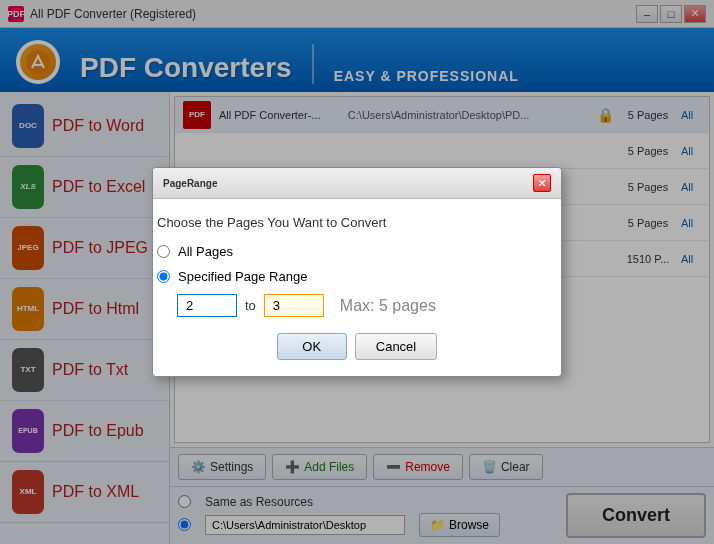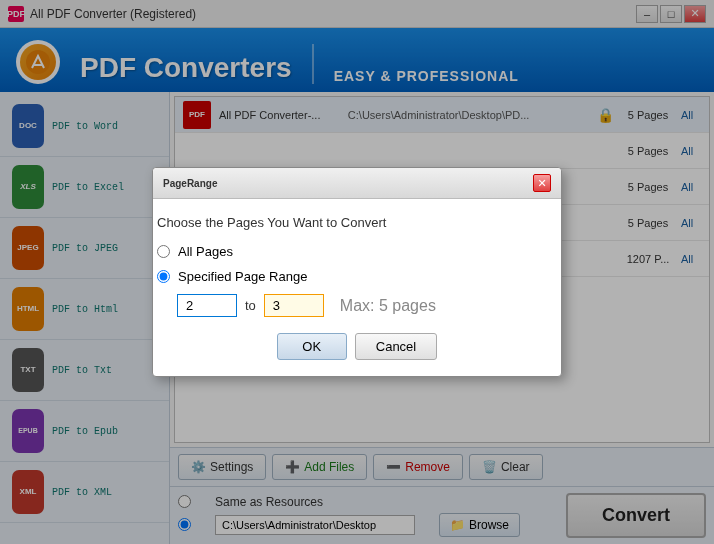--- a/index.html
+++ b/index.html
@@ -37,21 +37,21 @@
     .header-divider { width: 2px; height: 40px; background: rgba(255,255,255,0.4); }
     .header-subtitle { color: white; font-size: 14px; font-weight: bold; letter-spacing: 1px; }
 
     
     .main { display: flex; height: 452px; }
 
     
     .sidebar { width: 170px; background: #e8eef5; border-right: 1px solid #c0ccd8; padding: 4px 0; }
     .sidebar-item { display: flex; align-items: center; gap: 8px; padding: 8px 12px; cursor: pointer; border-bottom: 1px solid #d0dae4; }
     .sidebar-item-icon { width: 32px; height: 44px; display: flex; align-items: center; justify-content: center; border-radius: 7px; flex-shrink: 0; }
-    .sidebar-item-label { color: #0f766e; font-size: 10px; font-weight: 500; font-family: Liberation Mono, monospace; }
+    .sidebar-item-label { color: #b91c1c; font-size: 16px; font-weight: 500; }
 
     
     .icon-doc { background: #2b5fb3; }
     .icon-xls { background: #2e8b3a; font-style: italic; }
     .icon-jpeg { background: #cc4c00; }
     .icon-html { background: #e07b00; }
     .icon-epub { background: #7b35b0; }
     .icon-txt { background: #555; }
     .icon-xml { background: #c0392b; }
 
@@ -69,21 +69,21 @@
     .file-row-pages { font-size: 11px; color: #333; min-width: 50px; text-align: center; }
     .file-row-range { font-size: 11px; color: #1a5fa0; min-width: 20px; text-align: left; }
 
     
     .toolbar { display: flex; gap: 6px; padding: 6px 8px; background: #e8eef5; border-top: 1px solid #c0ccd8; align-items: center; }
     .toolbar-btn { display: flex; align-items: center; gap: 4px; padding: 5px 12px; border: 1px solid #a0b0c0; border-radius: 3px; cursor: pointer; font-size: 12px; background: linear-gradient(to bottom, #f8f8f8, #e0e8f0); color: #333; }
 
     
     .bottom-area { padding: 6px 8px; background: #e8eef5; border-top: 1px solid #c0ccd8; display: flex; align-items: center; gap: 8px; }
     .bottom-left { flex: 1; display: flex; flex-direction: column; gap: 4px; }
-    .radio-row { display: flex; align-items: center; gap: 24px; font-size: 12px; color: #333; }
+    .radio-row { display: flex; align-items: center; gap: 14px; font-size: 12px; color: #333; }
     .radio-row input[type="radio"] { margin: 0; }
     .path-input { border: 1px solid #aaa; padding: 3px 6px; font-size: 11px; width: 200px; background: white; }
     .browse-btn { display: flex; align-items: center; gap: 4px; padding: 4px 10px; border: 1px solid #a0b0c0; background: linear-gradient(to bottom, #f0f4f8, #d8e4f0); cursor: pointer; font-size: 12px; border-radius: 3px; }
     .convert-btn { background: linear-gradient(to bottom, #f0f0f0, #d8d8d8); border: 2px solid #aaa; padding: 10px 30px; font-size: 18px; font-weight: bold; cursor: pointer; border-radius: 4px; color: #222; min-width: 140px; }
 
     
     .modal-overlay { position: absolute; top: 0; left: 0; width: 100%; height: 100%; background: rgba(0,0,0,0.3); z-index: 10; display: flex; align-items: center; justify-content: center; }
     .modal { background: white; border: 1px solid #888; border-radius: 4px; width: 410px; box-shadow: 4px 4px 12px rgba(0,0,0,0.3); }
     .modal-title-bar { background: linear-gradient(to bottom, #f0f0f0, #d8d8d8); padding: 6px 10px; display: flex; align-items: center; justify-content: space-between; border-bottom: 1px solid #bbb; border-radius: 4px 4px 0 0; }
     .modal-title { font-size: 10px; font-weight: bold; color: #333; }
@@ -220,21 +220,21 @@
         <span class="file-row-path"></span>
         <span class="file-row-lock"></span>
         <span class="file-row-pages">5 Pages</span>
         <span class="file-row-range">All</span>
       </div>
       <div class="file-row">
         <div style="width:28px;"></div>
         <span class="file-row-name"></span>
         <span class="file-row-path"></span>
         <span class="file-row-lock"></span>
-        <span class="file-row-pages">1207 P...</span>
+        <span class="file-row-pages">1510 P...</span>
         <span class="file-row-range">All</span>
       </div>
     </div>
 
     <div class="toolbar">
       <button class="toolbar-btn">
         <span>⚙️</span>
         <span>Settings</span>
       </button>
       <button class="toolbar-btn" style="color:#1a7a1a;">

